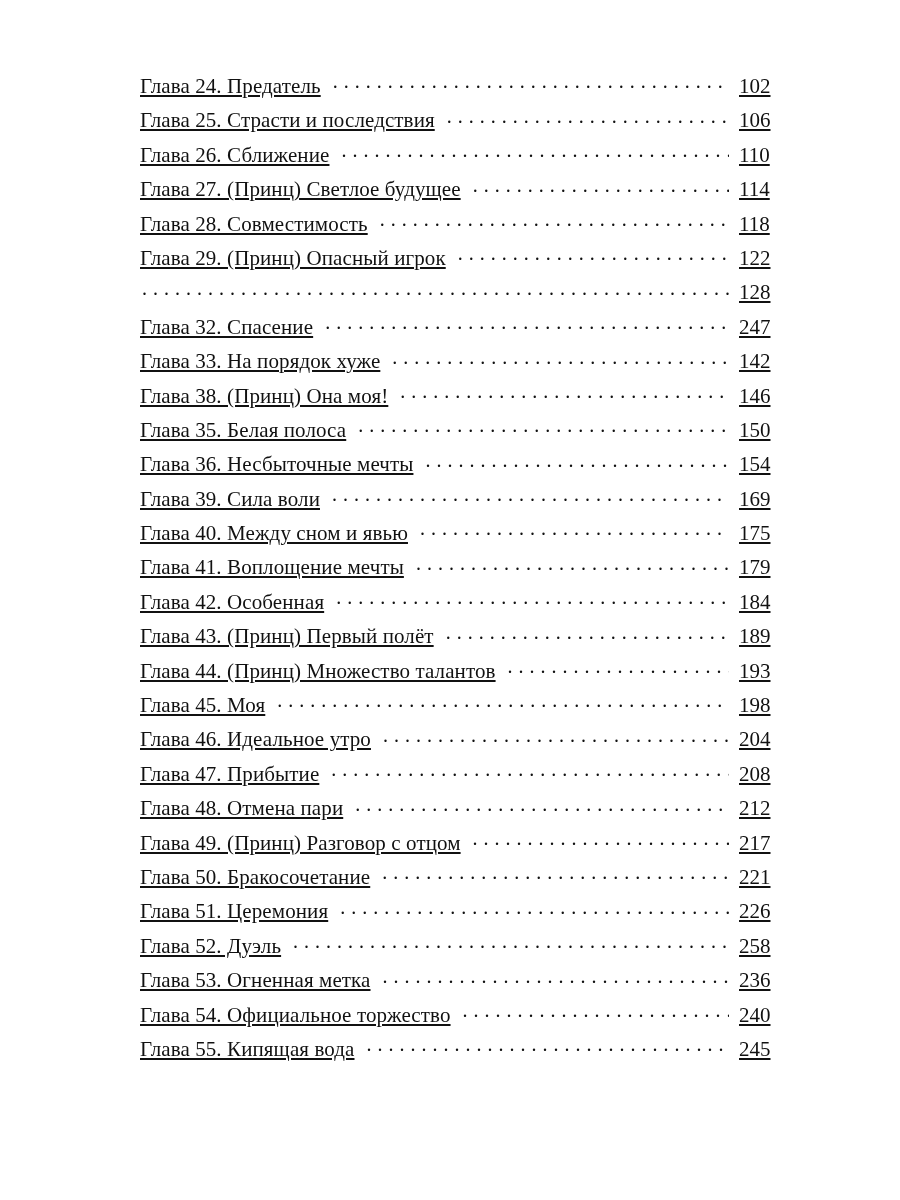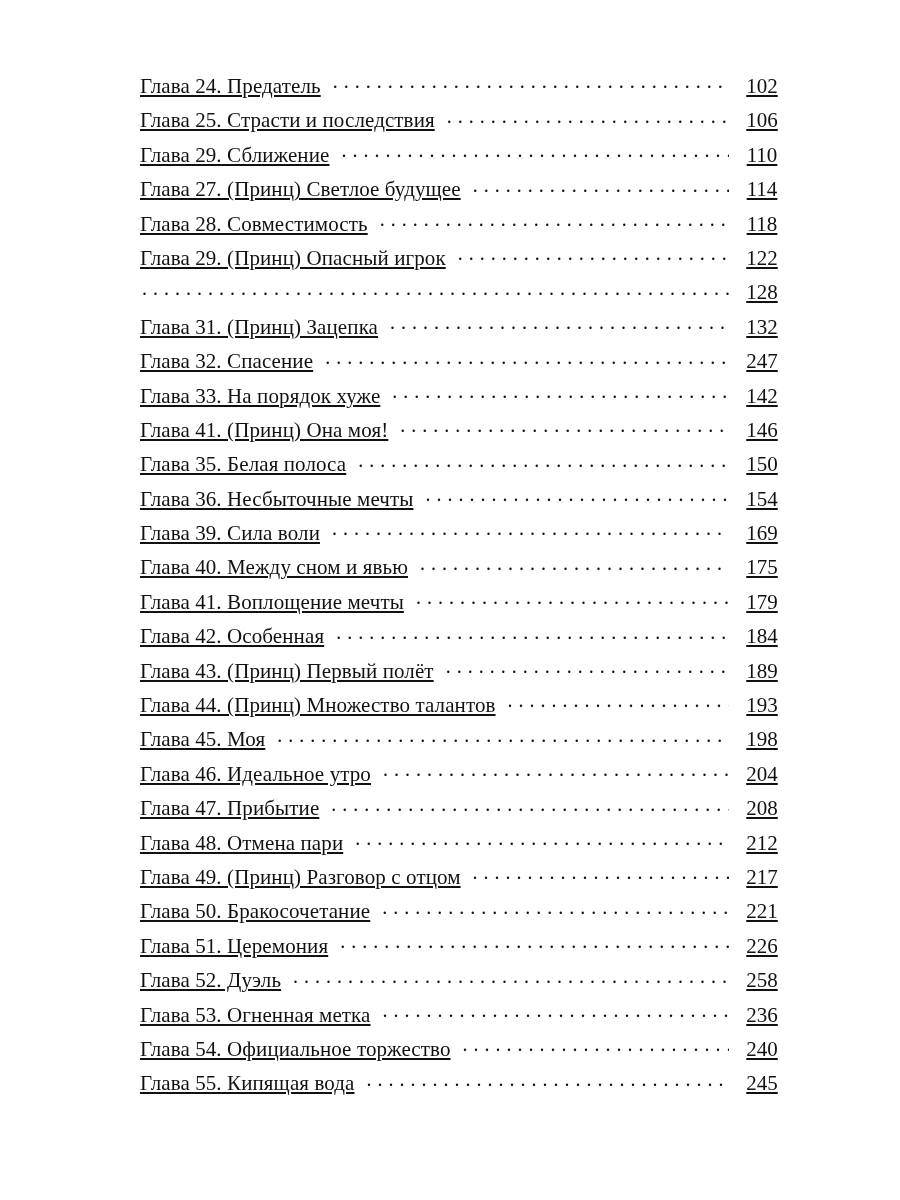--- a/index.html
+++ b/index.html
@@ -55,42 +55,42 @@
     left: 0;
     bottom: 0.08em;
     font-size: 20px;
     letter-spacing: 0.5px;
     color: #111111;
     white-space: nowrap;
   }
   .toc-entry .page-num {
     flex: 0 0 auto;
     width: 46px;
-    text-align: center;
+    text-align: left;
     padding-left: 8px;
     font-variant-numeric: lining-nums;
   }
 </style>
 </head>
 <body>
 
 <div class="page">
   <div class="toc">
       <div class="toc-entry">
         <span class="title">Глава 24. Предатель</span>
         <span class="leader"></span>
         <span class="page-num">102</span>
       </div>
       <div class="toc-entry">
         <span class="title">Глава 25. Страсти и последствия</span>
         <span class="leader"></span>
         <span class="page-num">106</span>
       </div>
       <div class="toc-entry">
-        <span class="title">Глава 29. Сближение</span>
+        <span class="title">Глава 26. Сближение</span>
         <span class="leader"></span>
         <span class="page-num">110</span>
       </div>
       <div class="toc-entry">
         <span class="title">Глава 27. (Принц) Светлое будущее</span>
         <span class="leader"></span>
         <span class="page-num">114</span>
       </div>
       <div class="toc-entry">
         <span class="title">Глава 28. Совместимость</span>
@@ -100,36 +100,31 @@
       <div class="toc-entry">
         <span class="title">Глава 29. (Принц) Опасный игрок</span>
         <span class="leader"></span>
         <span class="page-num">122</span>
       </div>
       <div class="toc-entry">
         <span class="leader"></span>
         <span class="page-num">128</span>
       </div>
       <div class="toc-entry">
-        <span class="title">Глава 31. (Принц) Зацепка</span>
-        <span class="leader"></span>
-        <span class="page-num">132</span>
-      </div>
-      <div class="toc-entry">
         <span class="title">Глава 32. Спасение</span>
         <span class="leader"></span>
         <span class="page-num">247</span>
       </div>
       <div class="toc-entry">
         <span class="title">Глава 33. На порядок хуже</span>
         <span class="leader"></span>
         <span class="page-num">142</span>
       </div>
       <div class="toc-entry">
-        <span class="title">Глава 41. (Принц) Она моя!</span>
+        <span class="title">Глава 38. (Принц) Она моя!</span>
         <span class="leader"></span>
         <span class="page-num">146</span>
       </div>
       <div class="toc-entry">
         <span class="title">Глава 35. Белая полоса</span>
         <span class="leader"></span>
         <span class="page-num">150</span>
       </div>
       <div class="toc-entry">
         <span class="title">Глава 36. Несбыточные мечты</span>

